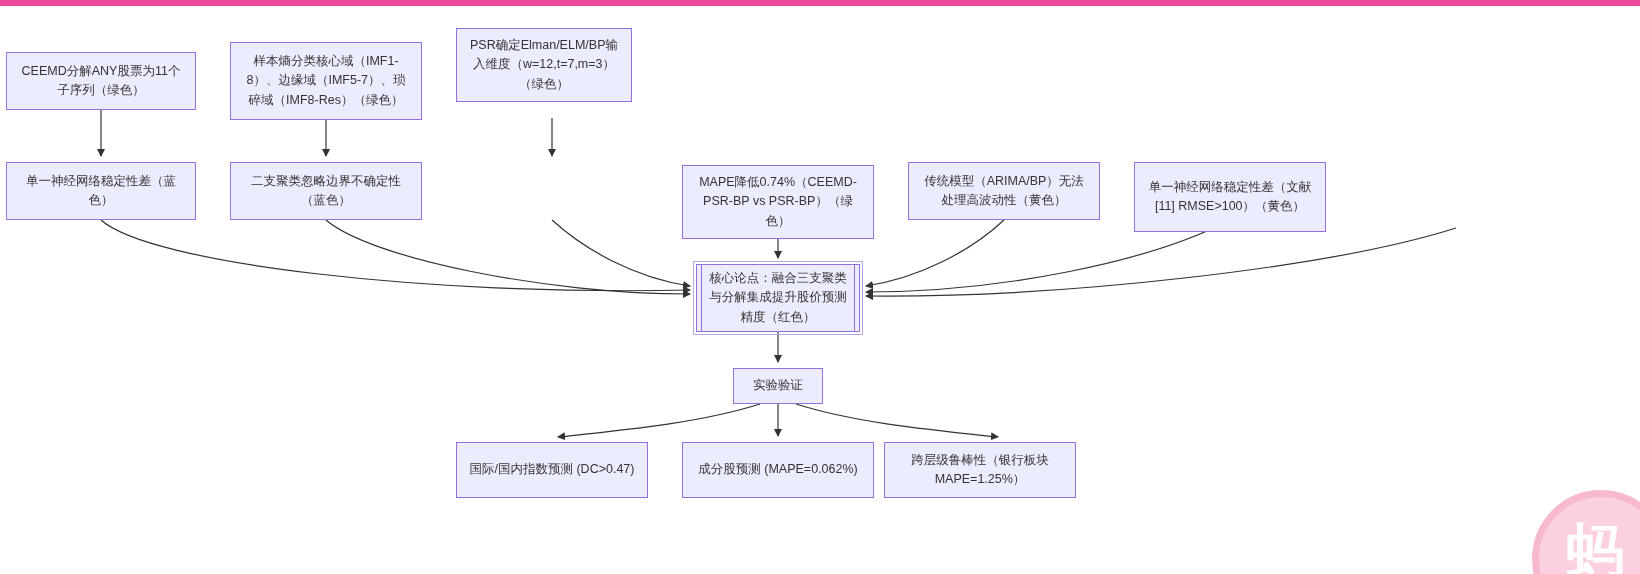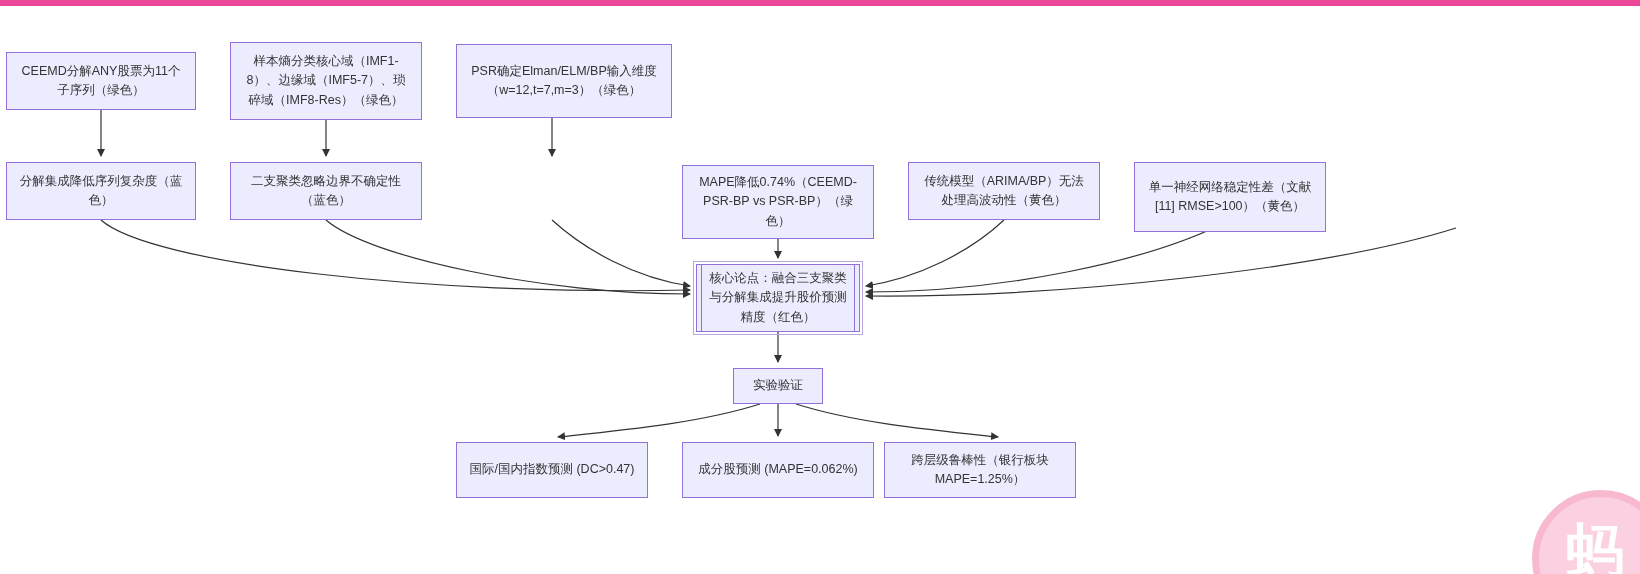--- a/index.html
+++ b/index.html
@@ -103,26 +103,26 @@
   </svg>
 
   <div class="node" style="left:6px; top:46px; width:190px; height:58px">
     <span class="lbl">CEEMD分解ANY股票为11个子序列（绿色）</span>
   </div>
 
   <div class="node" style="left:230px; top:36px; width:192px; height:78px">
     <span class="lbl">样本熵分类核心域（IMF1-8）、边缘域（IMF5-7）、琐碎域（IMF8-Res）（绿色）</span>
   </div>
 
-  <div class="node" style="left:456px; top:38px; width:216px; height:74px">
+  <div class="node" style="left:456px; top:22px; width:176px; height:74px">
     <span class="lbl">PSR确定Elman/ELM/BP输入维度（w=12,t=7,m=3）（绿色）</span>
   </div>
 
   <div class="node" style="left:6px; top:156px; width:190px; height:58px">
-    <span class="lbl">分解集成降低序列复杂度（蓝色）</span>
+    <span class="lbl">单一神经网络稳定性差（蓝色）</span>
   </div>
 
   <div class="node" style="left:230px; top:156px; width:192px; height:58px">
     <span class="lbl">二支聚类忽略边界不确定性（蓝色）</span>
   </div>
 
 
   <div class="node" style="left:682px; top:159px; width:192px; height:74px">
     <span class="lbl">MAPE降低0.74%（CEEMD-PSR-BP vs PSR-BP）（绿色）</span>
   </div>

